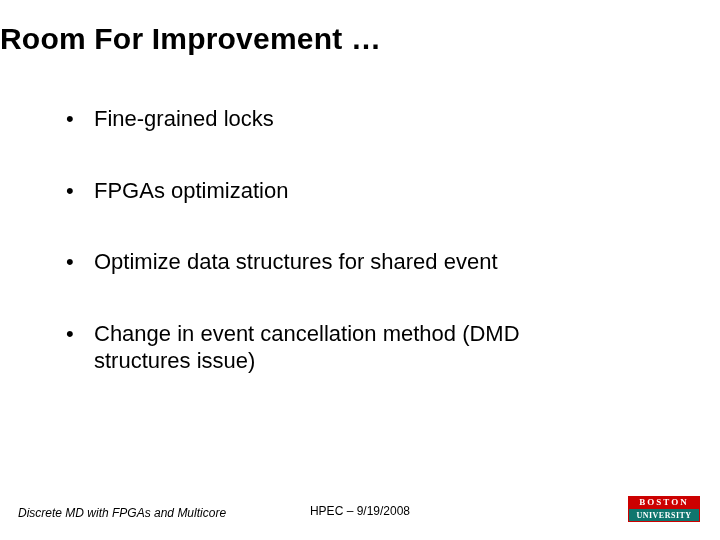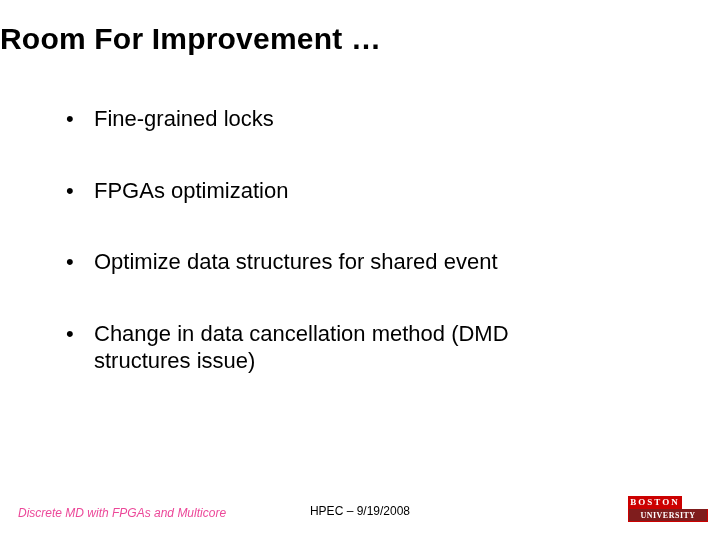--- a/index.html
+++ b/index.html
@@ -6,25 +6,25 @@
     html, body { width: 720px; height: 540px; background: #fff; font-family: Arial, Helvetica, sans-serif; color: #000; }
     .slide { position: relative; width: 720px; height: 540px; }
     .title { position: absolute; top: 22px; left: 0; width: 720px; text-align: left; font-size: 30px; font-weight: bold; letter-spacing: 0.2px; }
     .body { position: absolute; top: 105px; left: 66px; width: 590px; font-size: 22px; line-height: 1.25; }
     .body ul { list-style: none; }
     .body li { position: relative; padding-left: 28px; margin-bottom: 44px; }
     .body li .bullet { position: absolute; left: 0; top: 0; }
     .body li:nth-child(4) { margin-bottom: 0; }
     .indent2 { display: block; padding-left: 0; }
     .footer { position: absolute; bottom: 14px; left: 0; width: 720px; height: 34px; }
-    .footer-left { position: absolute; left: 18px; bottom: 6px; font-size: 12px; font-style: italic; color: #ec4899; }
+    .footer-left { position: absolute; left: 18px; bottom: 6px; font-size: 12px; font-style: italic; color: #000000; }
     .footer-center { position: absolute; left: 0; width: 720px; bottom: 8px; text-align: center; font-size: 12px; }
     .logo { position: absolute; right: 14px; bottom: 4px; width: 78px; height: 26px; }
-    .logo-top { width: 54px; height: 13px; background: #c00; color: #fff; font-size: 9px; font-weight: bold; letter-spacing: 2px; text-align: center; line-height: 13px; font-family: Georgia, 'Times New Roman', serif; }
-    .logo-bot { width: 80px; height: 13px; background: #7f1d1d; color: #fff; font-size: 8px; font-weight: bold; letter-spacing: 0.5px; text-align: center; line-height: 13px; font-family: Georgia, 'Times New Roman', serif; border: 1px solid #c00; border-top: none; }
+    .logo-top { width: 72px; height: 13px; background: #c00; color: #fff; font-size: 9px; font-weight: bold; letter-spacing: 2px; text-align: center; line-height: 13px; font-family: Georgia, 'Times New Roman', serif; }
+    .logo-bot { width: 72px; height: 13px; background: #0f766e; color: #fff; font-size: 8px; font-weight: bold; letter-spacing: 0.5px; text-align: center; line-height: 13px; font-family: Georgia, 'Times New Roman', serif; border: 1px solid #c00; border-top: none; }
   </style>
 </head>
 <body>
 
 <div class="slide">
   <div class="title">Room For Improvement …</div>
 
   <div class="body">
     <ul>
       <li>
@@ -34,21 +34,21 @@
       <li>
         <span class="bullet">•</span>
         <span>FPGAs optimization</span>
       </li>
       <li>
         <span class="bullet">•</span>
         <span>Optimize data structures for shared event</span>
       </li>
       <li>
         <span class="bullet">•</span>
-        <span>Change in data cancellation method (DMD</span>
+        <span>Change in event cancellation method (DMD</span>
         <span class="indent2">structures issue)</span>
       </li>
     </ul>
   </div>
 
   <div class="footer">
     <div class="footer-left">Discrete MD with FPGAs and Multicore</div>
     <div class="footer-center">HPEC  –  9/19/2008</div>
     <div class="logo">
       <div class="logo-top">BOSTON</div>

